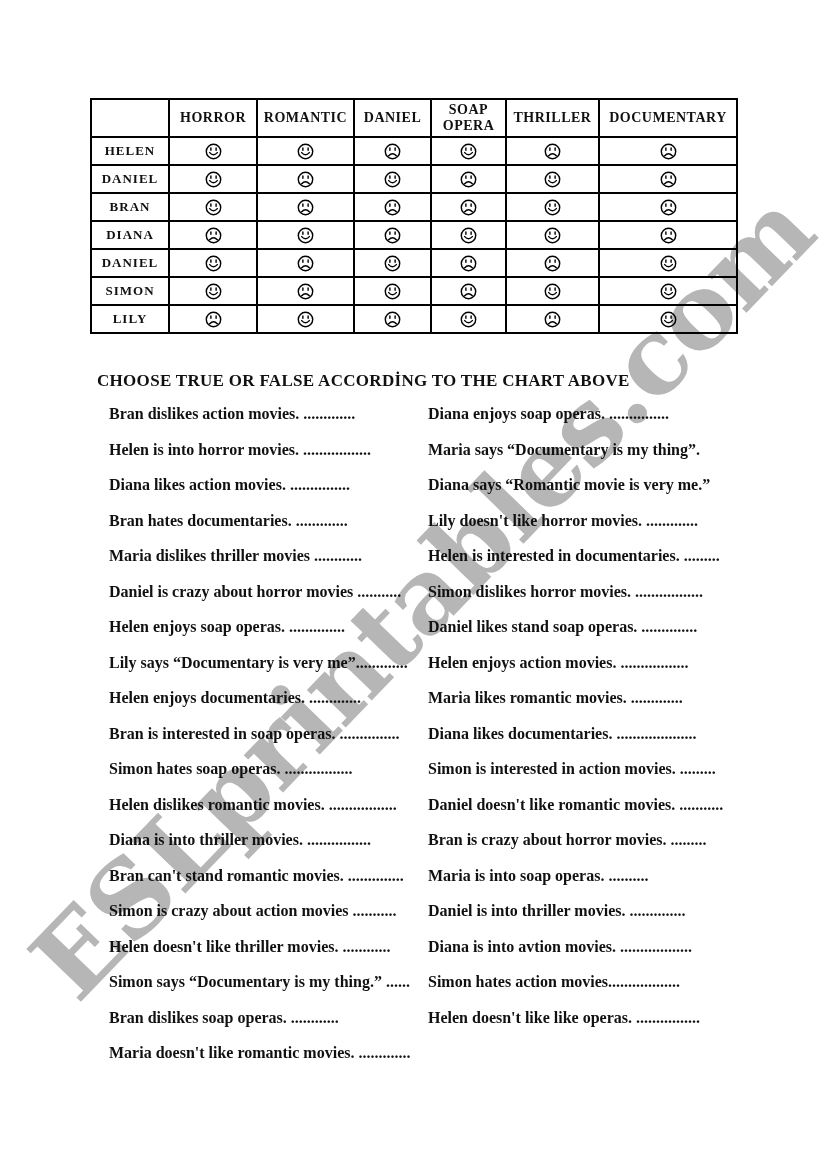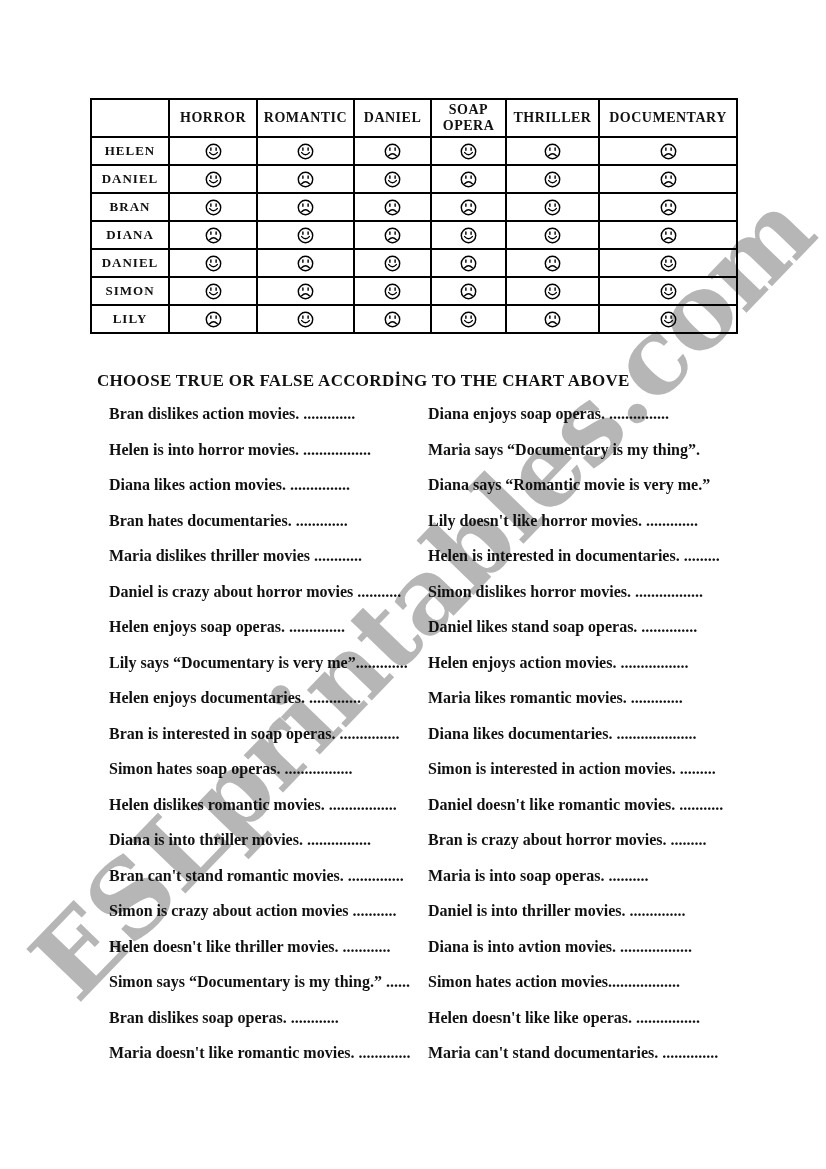--- a/index.html
+++ b/index.html
@@ -440,16 +440,15 @@
       <p class="stmt">Maria likes romantic movies. .............</p>
       <p class="stmt">Diana likes documentaries. ....................</p>
       <p class="stmt">Simon is interested in action movies. .........</p>
       <p class="stmt">Daniel doesn't like romantic movies. ...........</p>
       <p class="stmt">Bran is crazy about horror movies. .........</p>
       <p class="stmt">Maria is into soap operas. ..........</p>
       <p class="stmt">Daniel is into thriller movies. ..............</p>
       <p class="stmt">Diana is into avtion movies. ..................</p>
       <p class="stmt">Simon hates action movies..................</p>
       <p class="stmt">Helen doesn't like like operas. ................</p>
-      <p class="stmt">Maria can't stand documentaries. ..............</p>
     </div>
 
 </div>
 
 </body></html>

